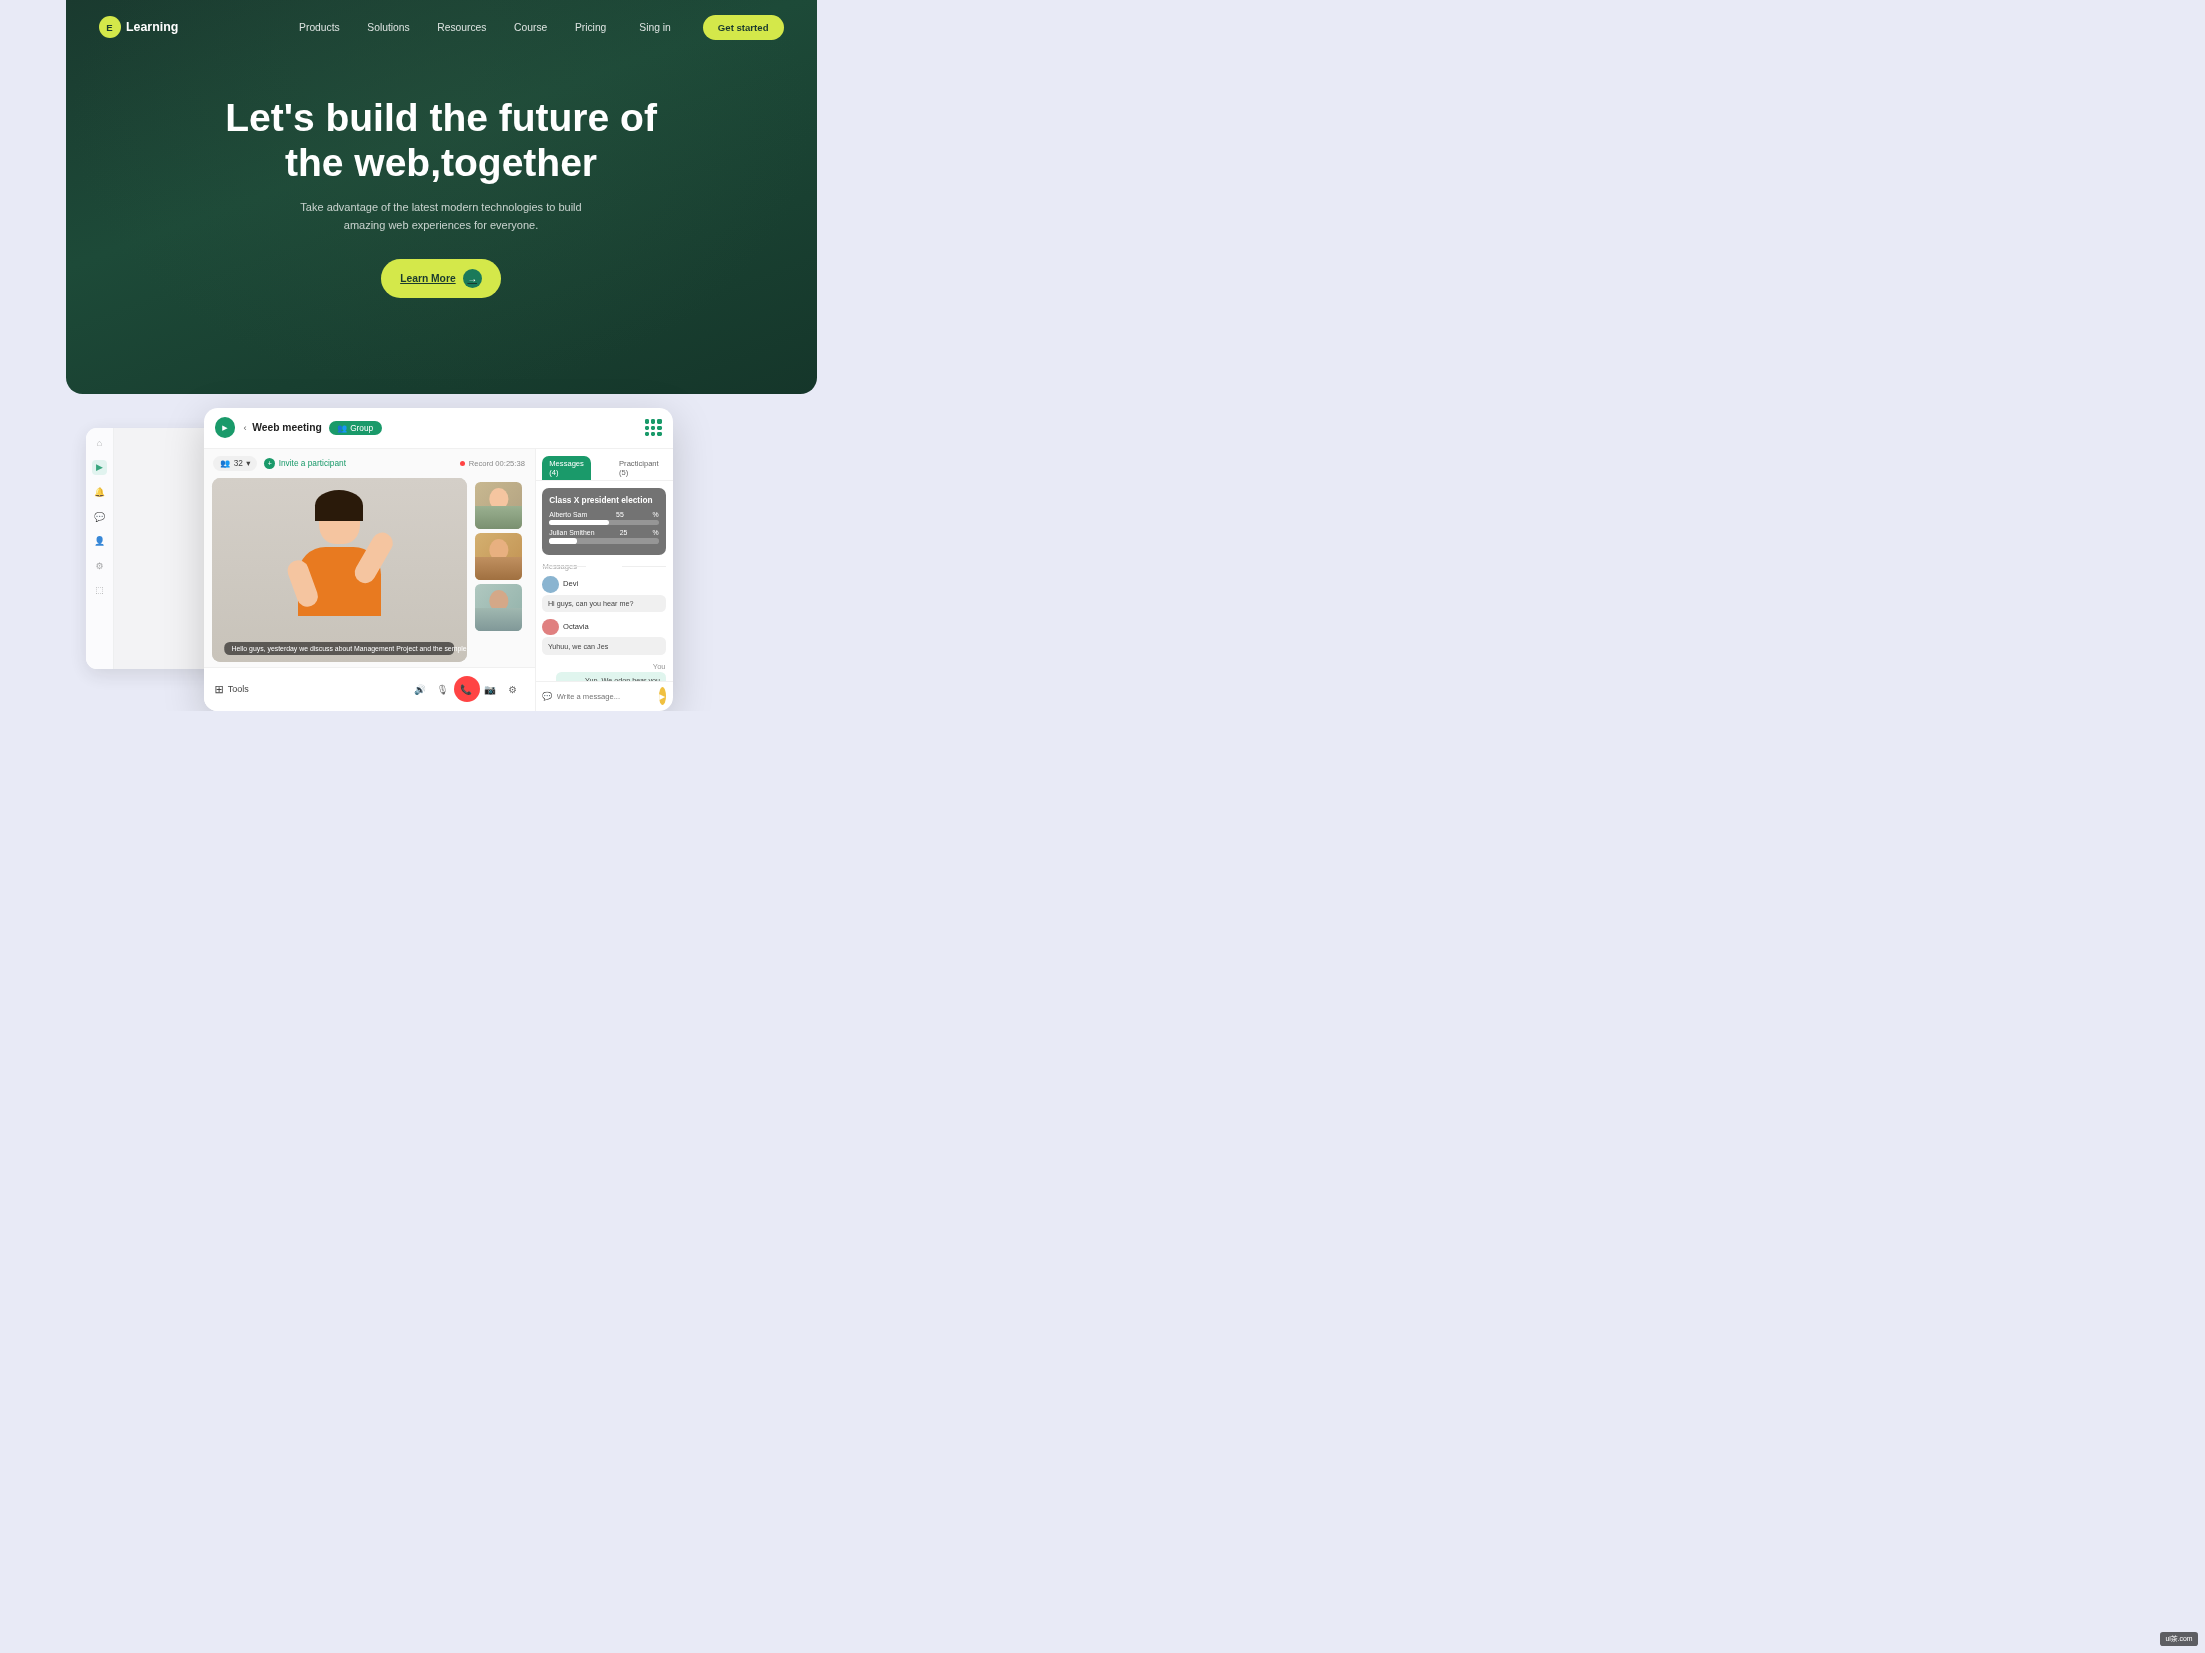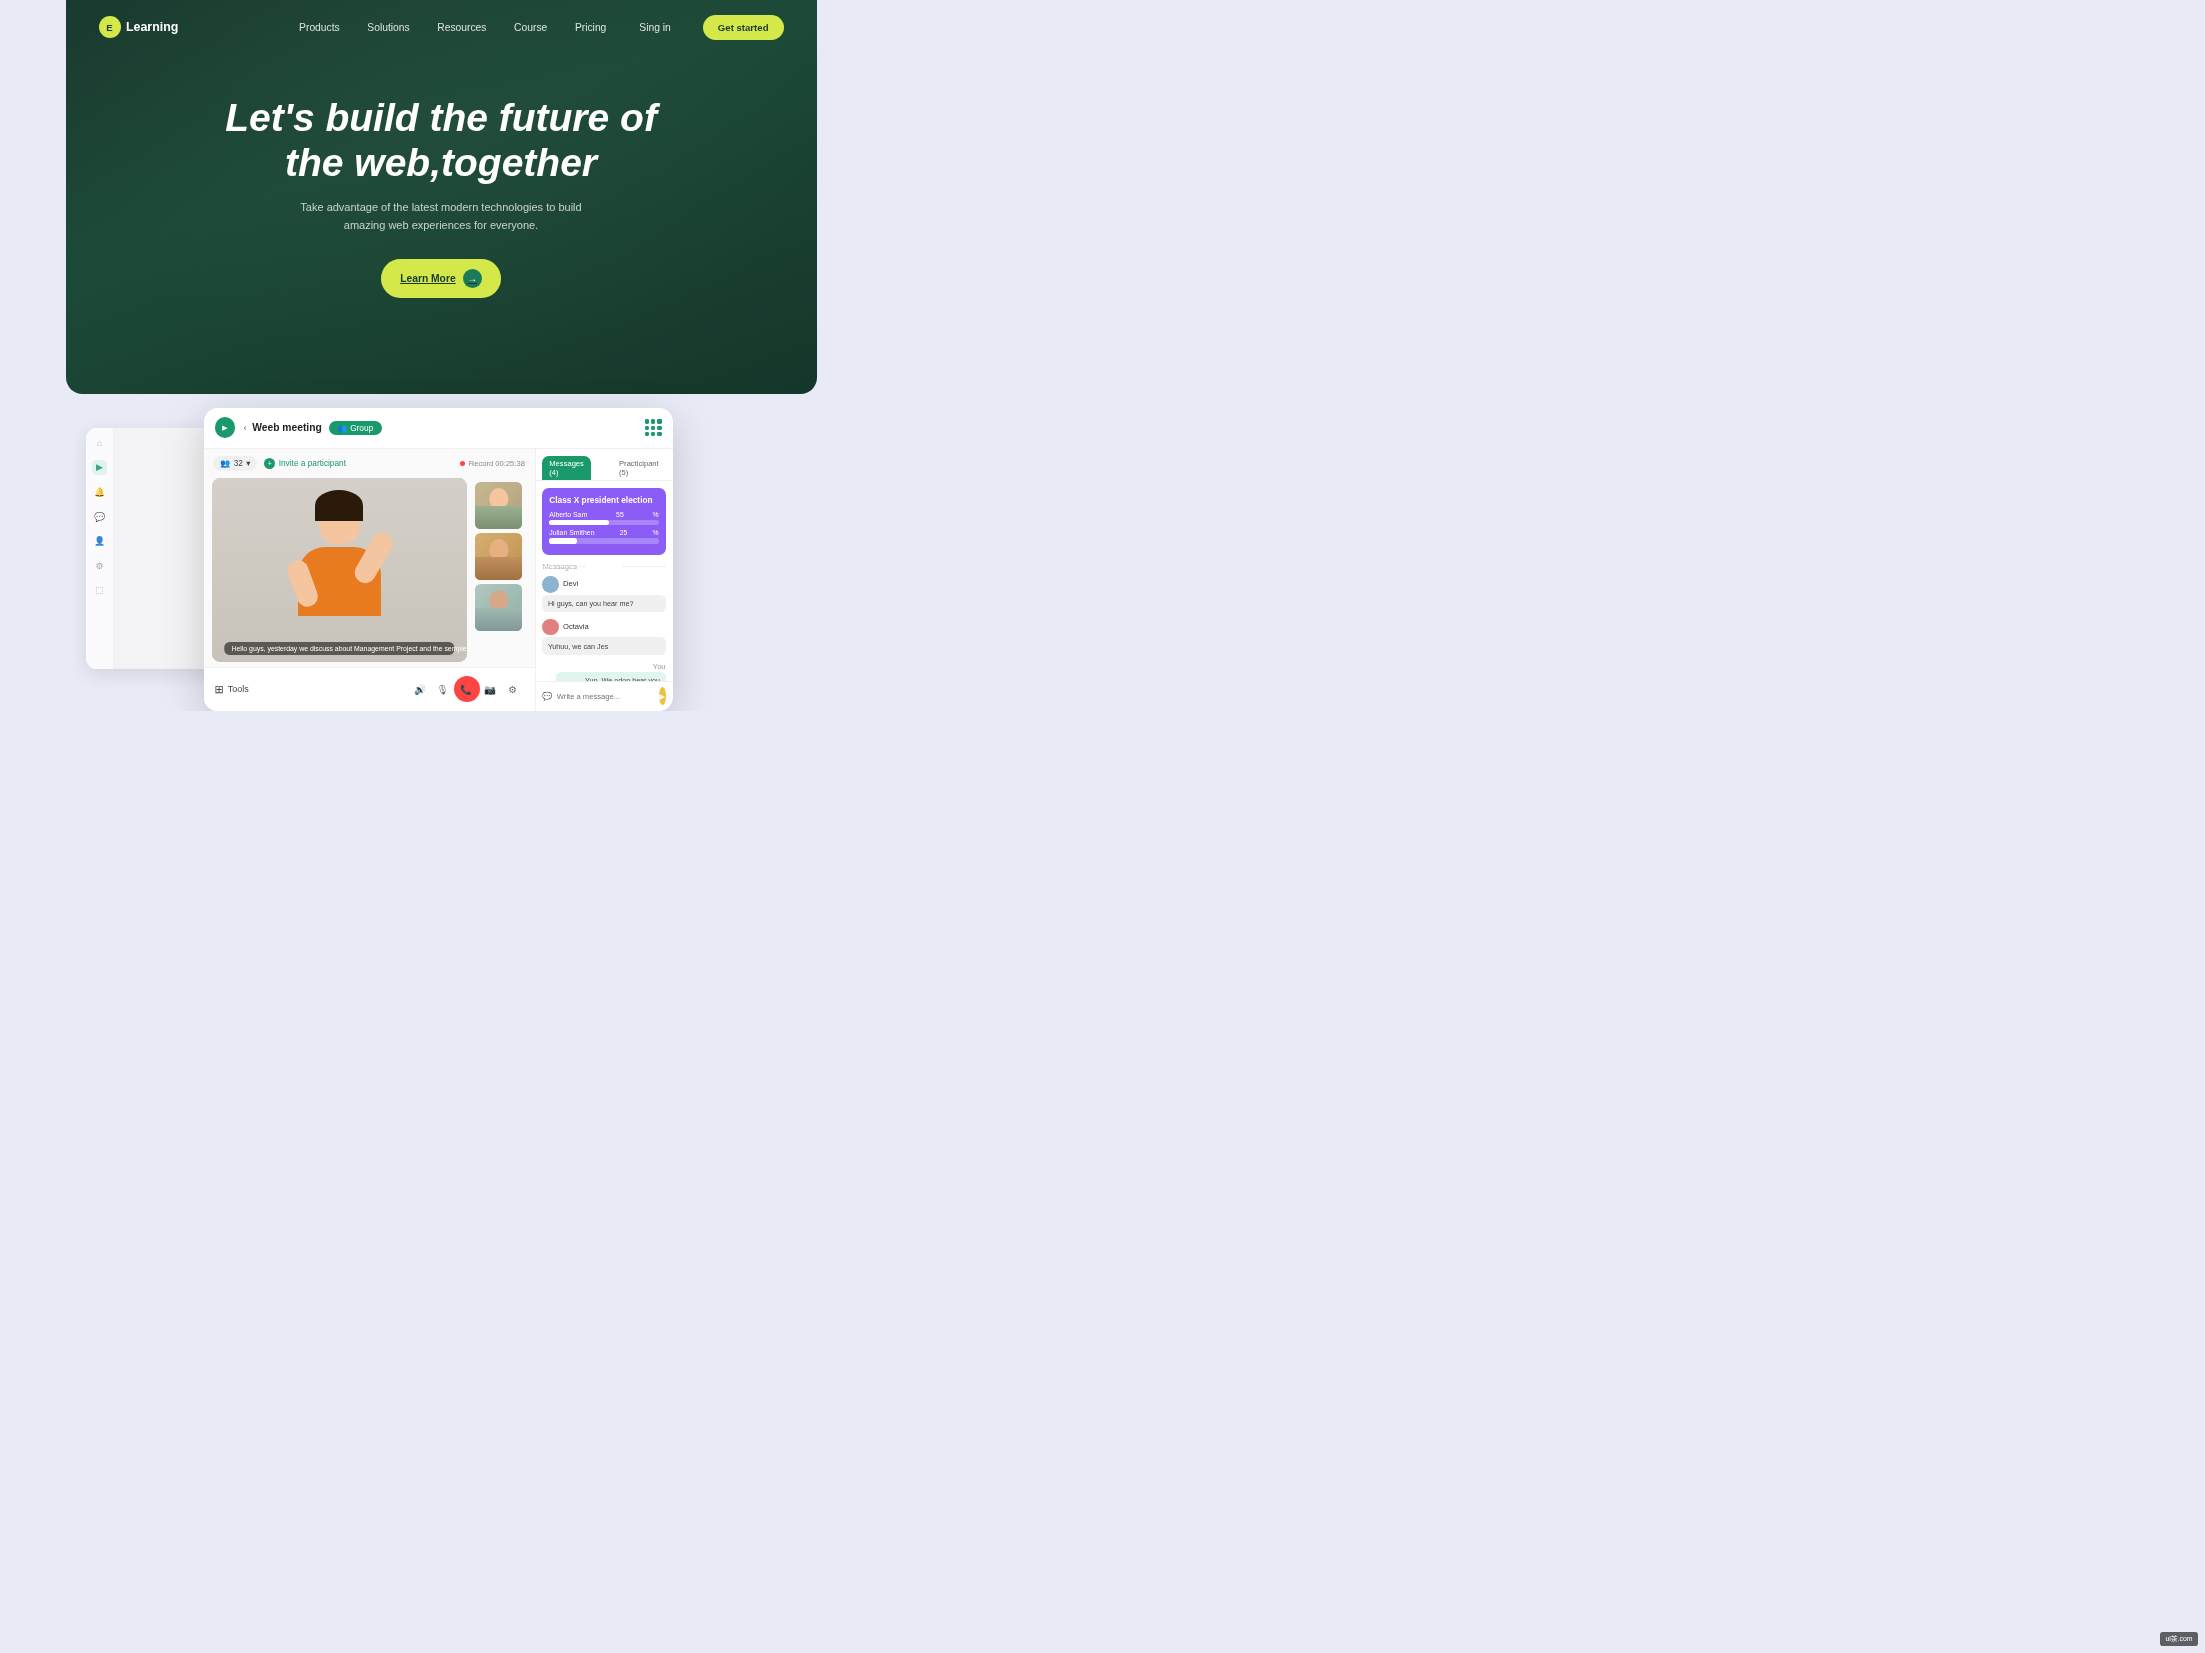--- a/index.html
+++ b/index.html
@@ -102,21 +102,20 @@
       padding: 41px 33px 41px;
       position: relative;
       z-index: 5;
     }
     .hero-title {
       color: white;
       font-size: 39px;
       font-weight: 800;
       line-height: 1.15;
       margin-bottom: 13.8px;
-      font-style: italic;
     }
     .hero-subtitle {
       color: rgba(255,255,255,0.75);
       font-size: 11px;
       line-height: 1.6;
       max-width: 289px;
       margin: 0 auto 25px;
     }
     .learn-more-btn {
       display: inline-flex;
@@ -452,21 +451,21 @@
       background: #1a9a6a;
       color: white;
     }
     .panel-content {
       flex: 1;
       overflow-y: auto;
       padding: 6.9px;
     }
     
     .poll-card {
-      background: #8b5cf6;
+      background: #737373;
       border-radius: 6.9px;
       padding: 6.9px;
       color: white;
       margin-bottom: 6.9px;
     }
     .poll-title {
       font-size: 8.3px;
       font-weight: 600;
       margin-bottom: 5.5px;
     }

